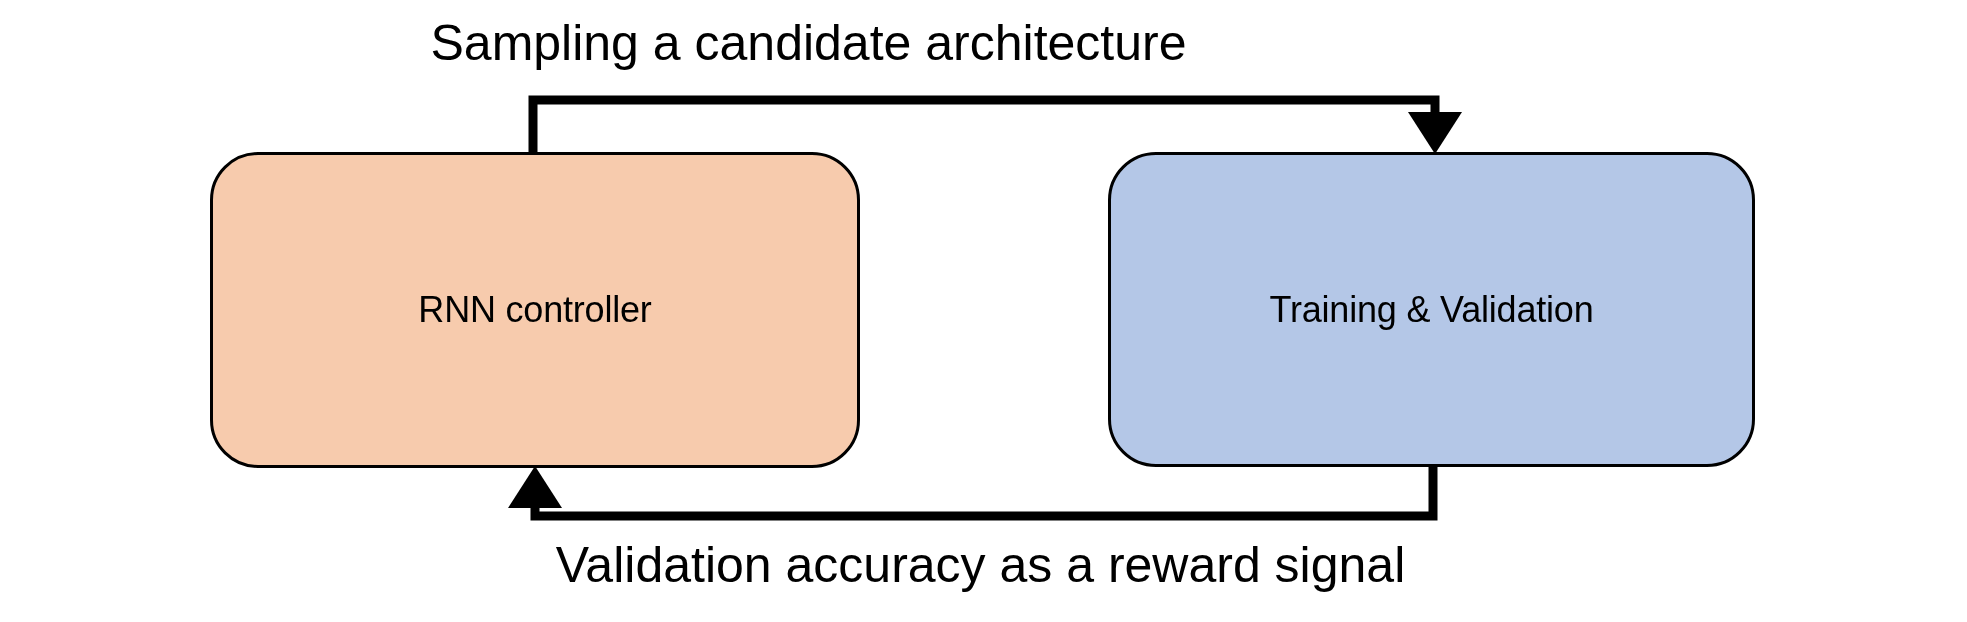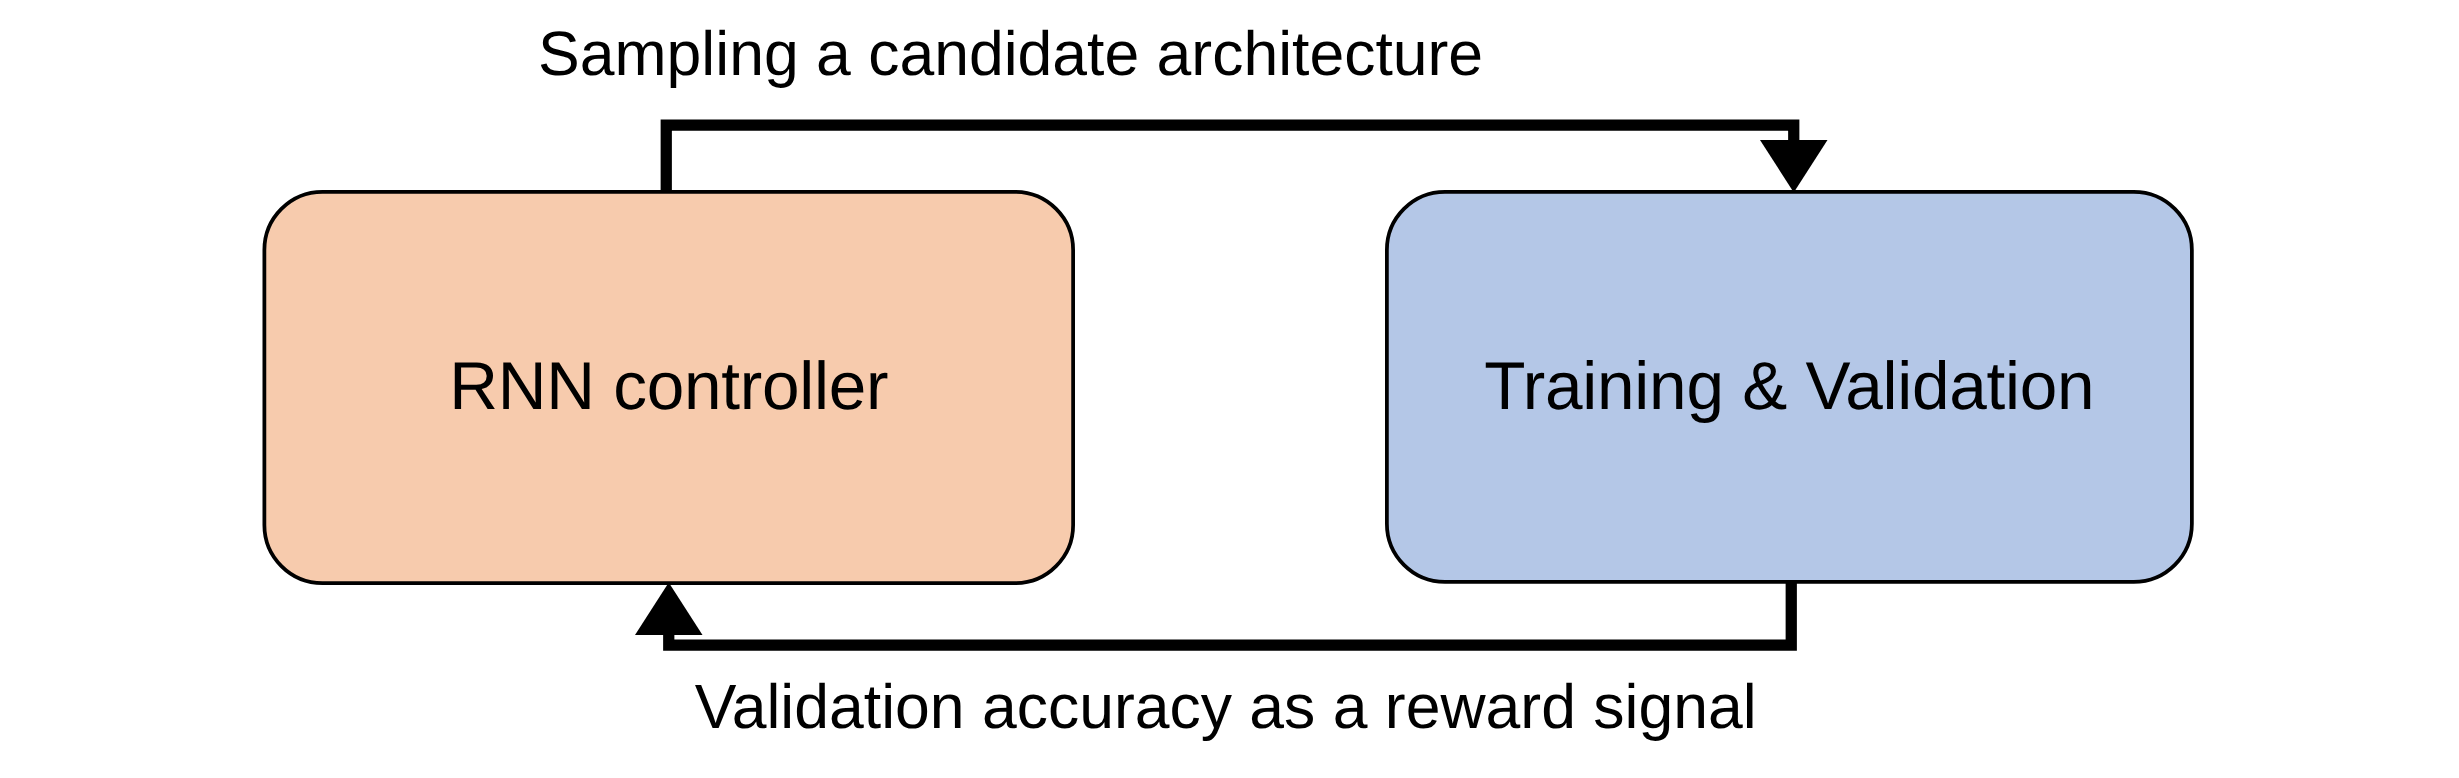--- a/index.html
+++ b/index.html
@@ -30,21 +30,21 @@
     position: absolute;
     box-sizing: border-box;
     border: 3px solid #000000;
     border-radius: 48px;
     display: flex;
     align-items: center;
     justify-content: center;
   }
   .node-label {
     font-family: "Liberation Sans", sans-serif;
-    font-size: 54px;
+    font-size: 36px;
     color: #000000;
     line-height: 1.1;
     white-space: nowrap;
     letter-spacing: -0.2px;
   }
   #box-rnn-controller {
     left: 210px;
     top: 152px;
     width: 650px;
     height: 316px;

